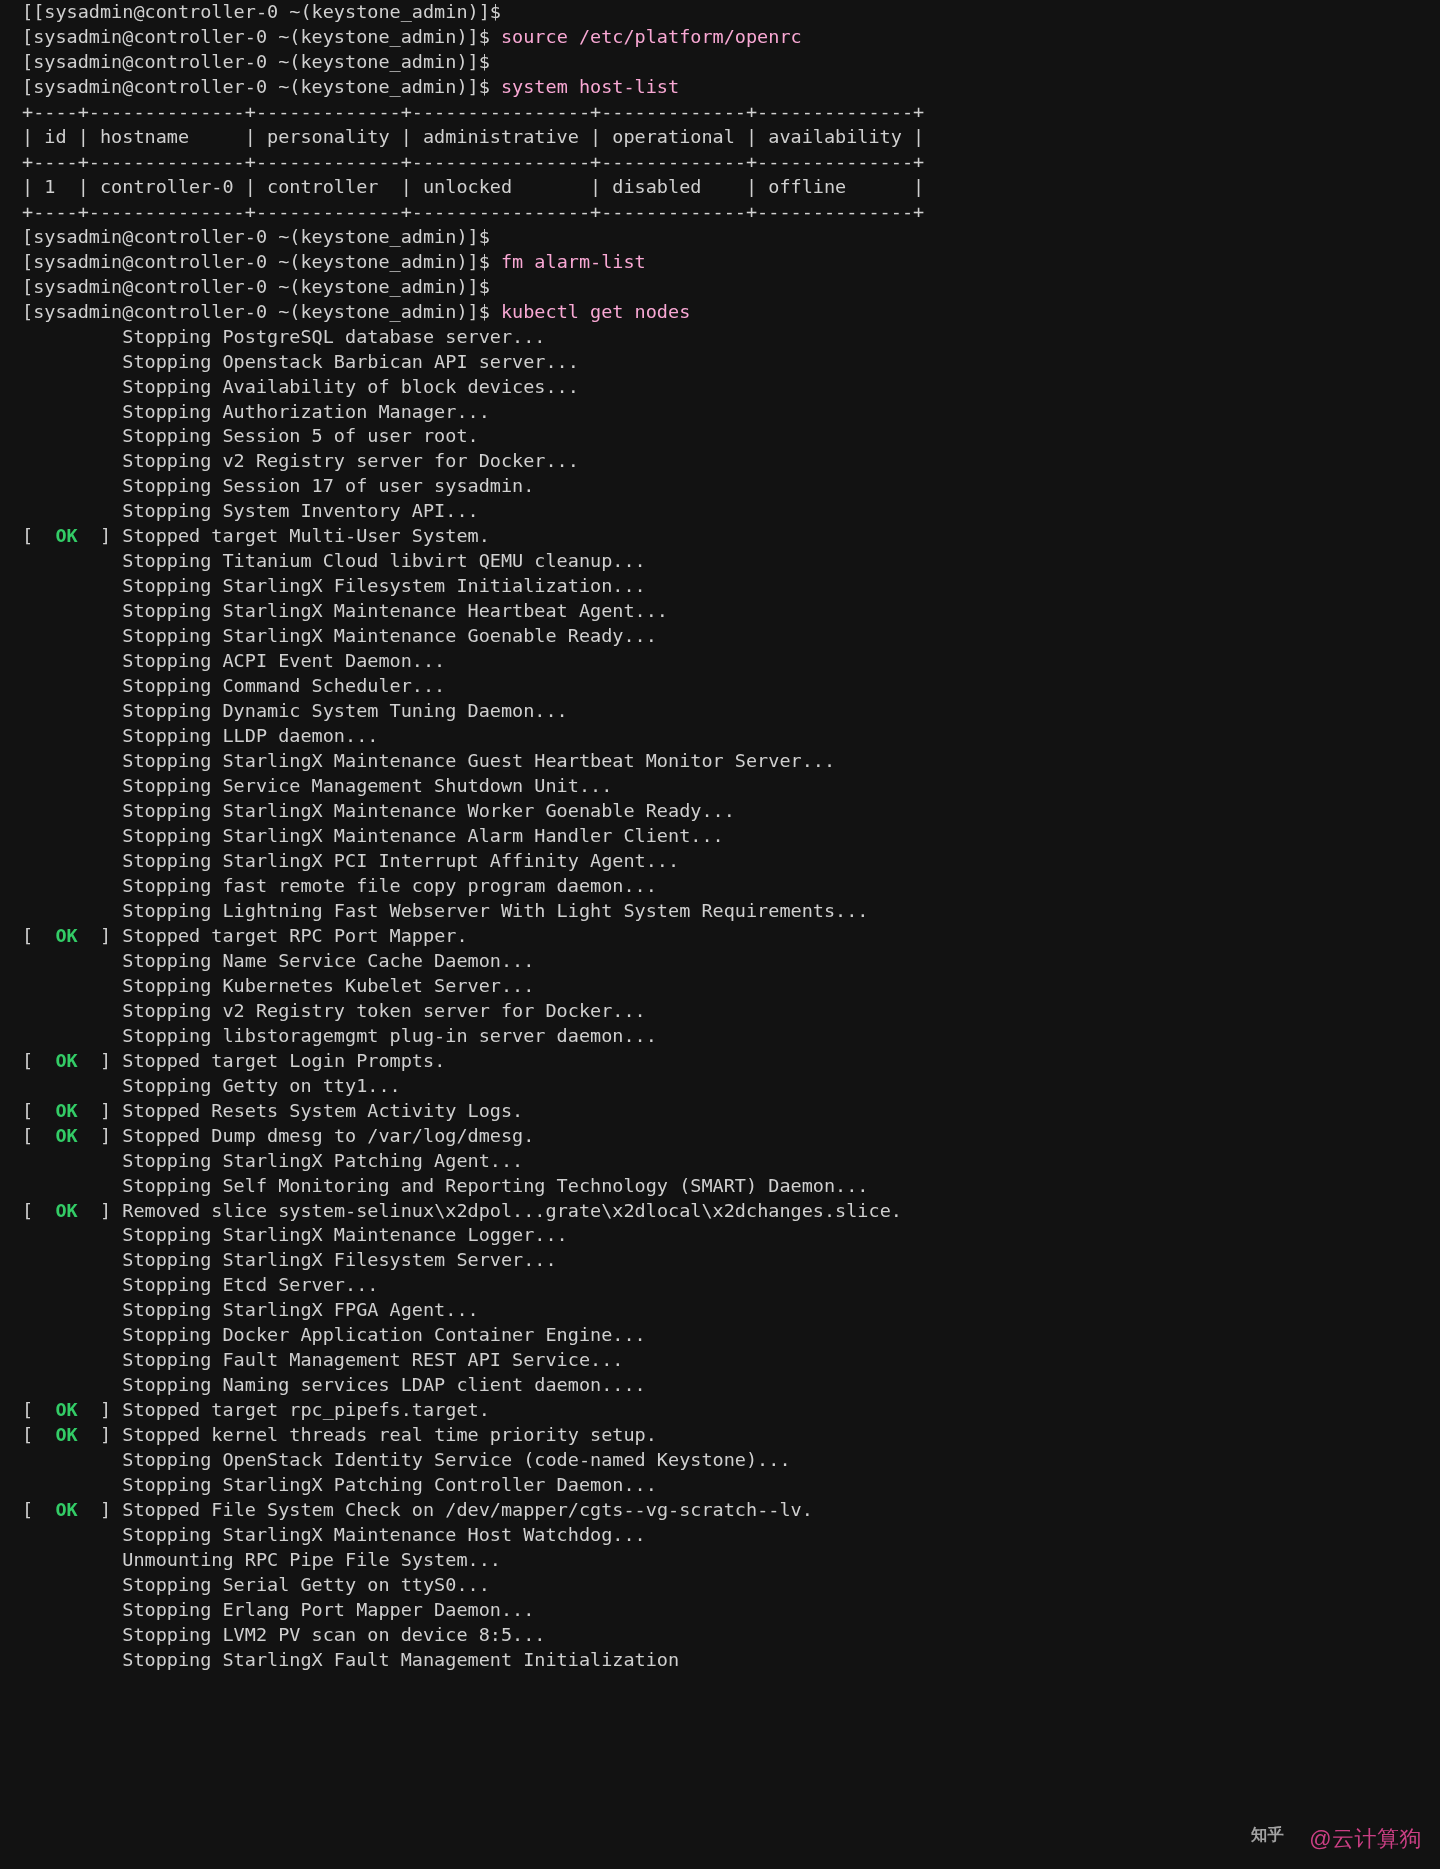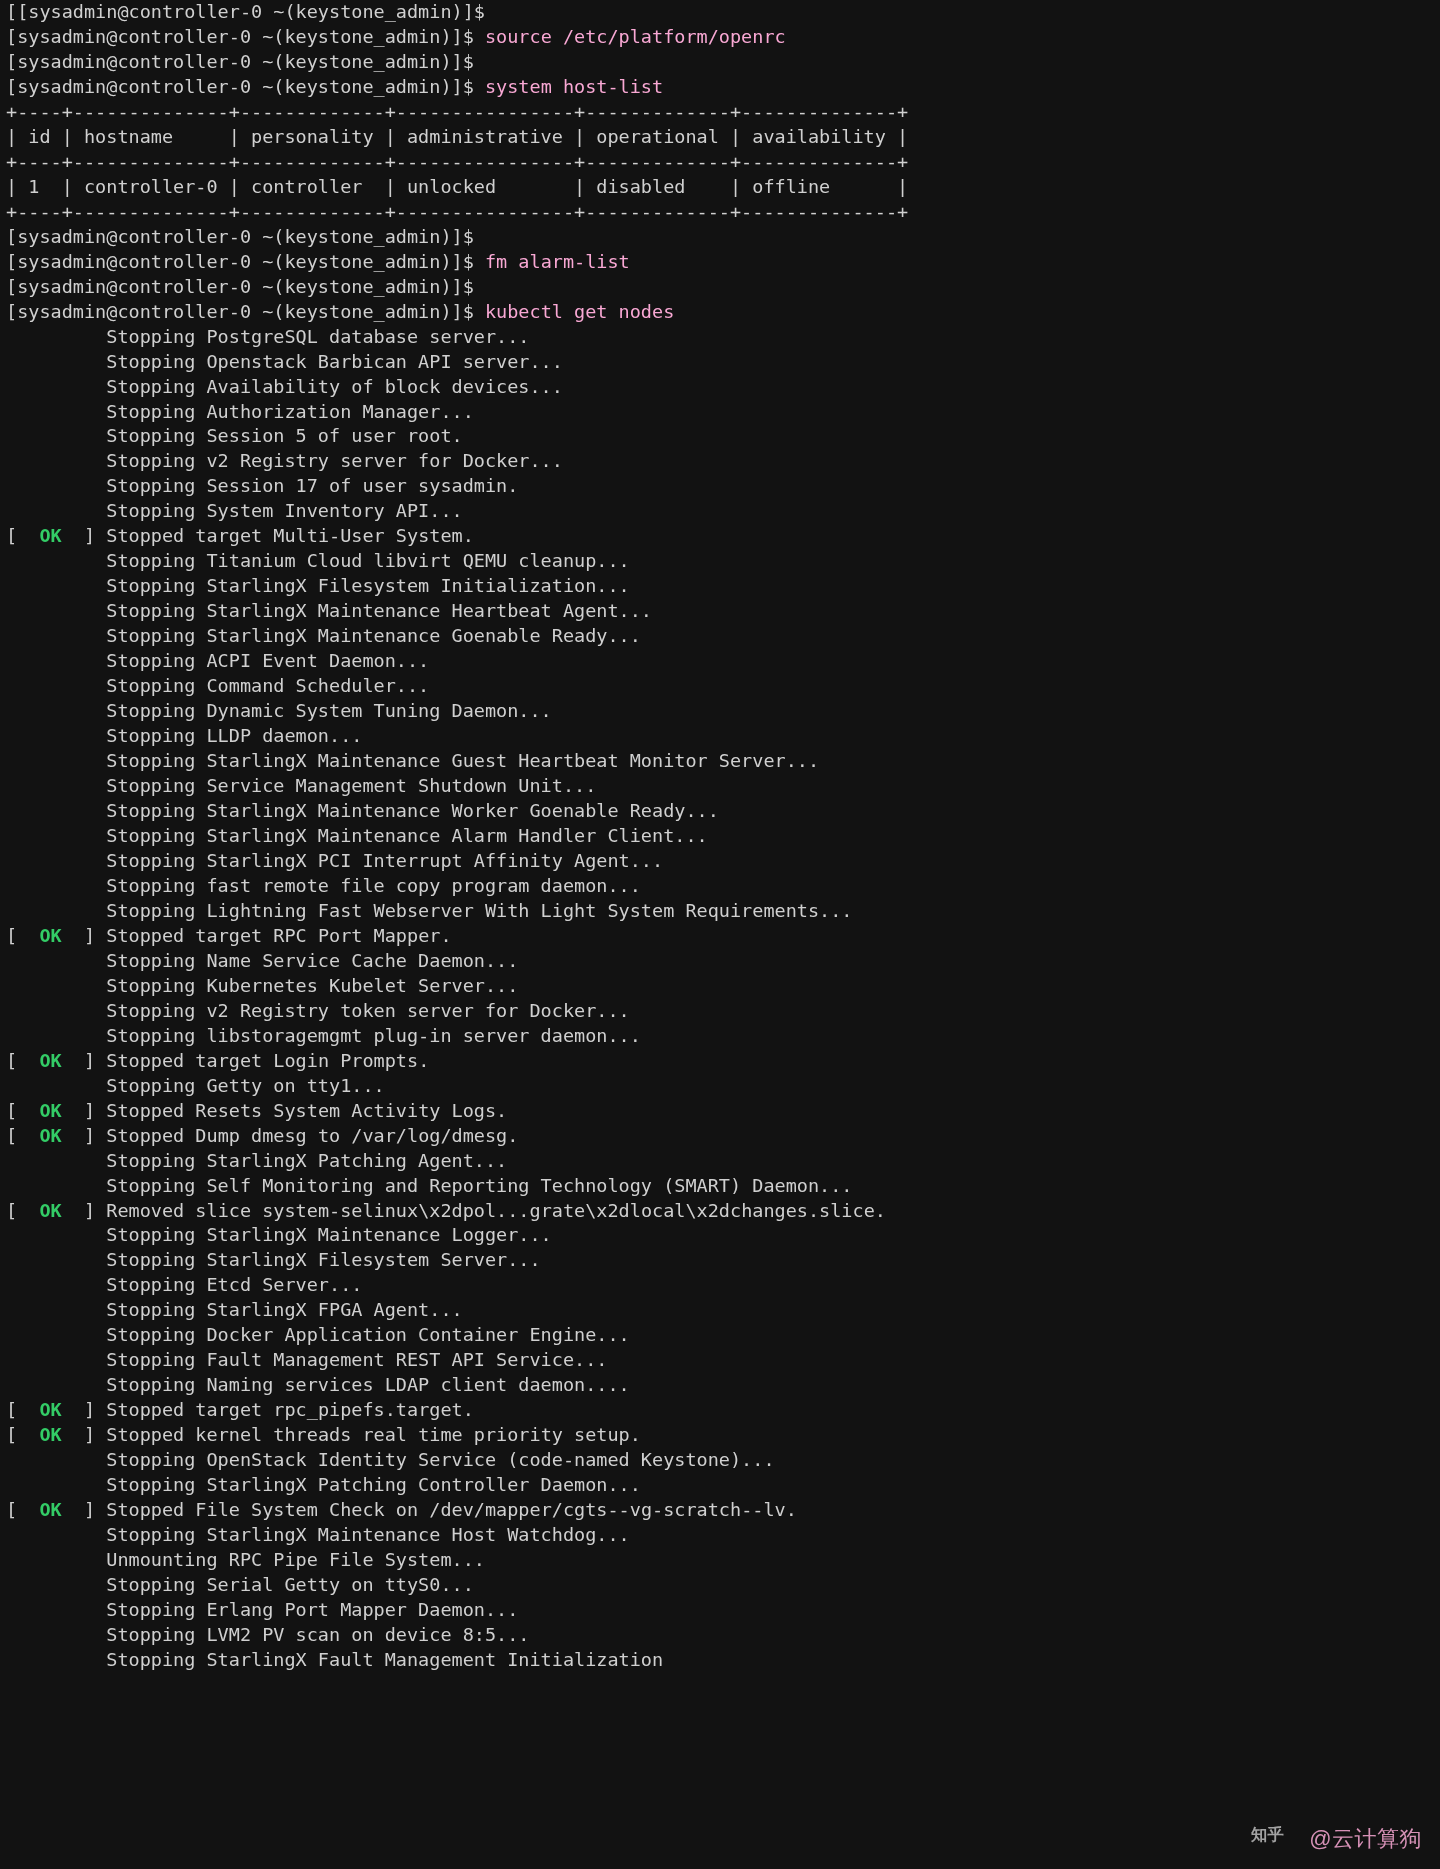--- a/index.html
+++ b/index.html
@@ -8,30 +8,31 @@
     background: #121212;
     color: #d0d0d0;
     font-family: "Menlo", "Consolas", "DejaVu Sans Mono", monospace;
     font-size: 18.5px;
     line-height: 1.35;
     width: 1440px;
   }
   #term {
     padding: 0 6px 6px 6px;
     white-space: pre;
+    margin-left: 16px;
   }
   .prompt { color: #d0d0d0; }
   .cmd    { color: #f9a8d4; }
   .ok     { color: #33cc66; font-weight: bold; text-align: right; }
   .line   { display: block; }
   .watermark {
     position: fixed;
     right: 18px;
     bottom: 14px;
-    color: #f9a8d4;
+    color: #ec4899;
     font-family: "PingFang SC", "Microsoft YaHei", sans-serif;
     font-size: 22px;
     opacity: 0.85;
     letter-spacing: 0.5px;
     display: flex;
     align-items: center;
     gap: 10px;
   }
   .watermark svg { opacity: 0.9; }
 </style>

